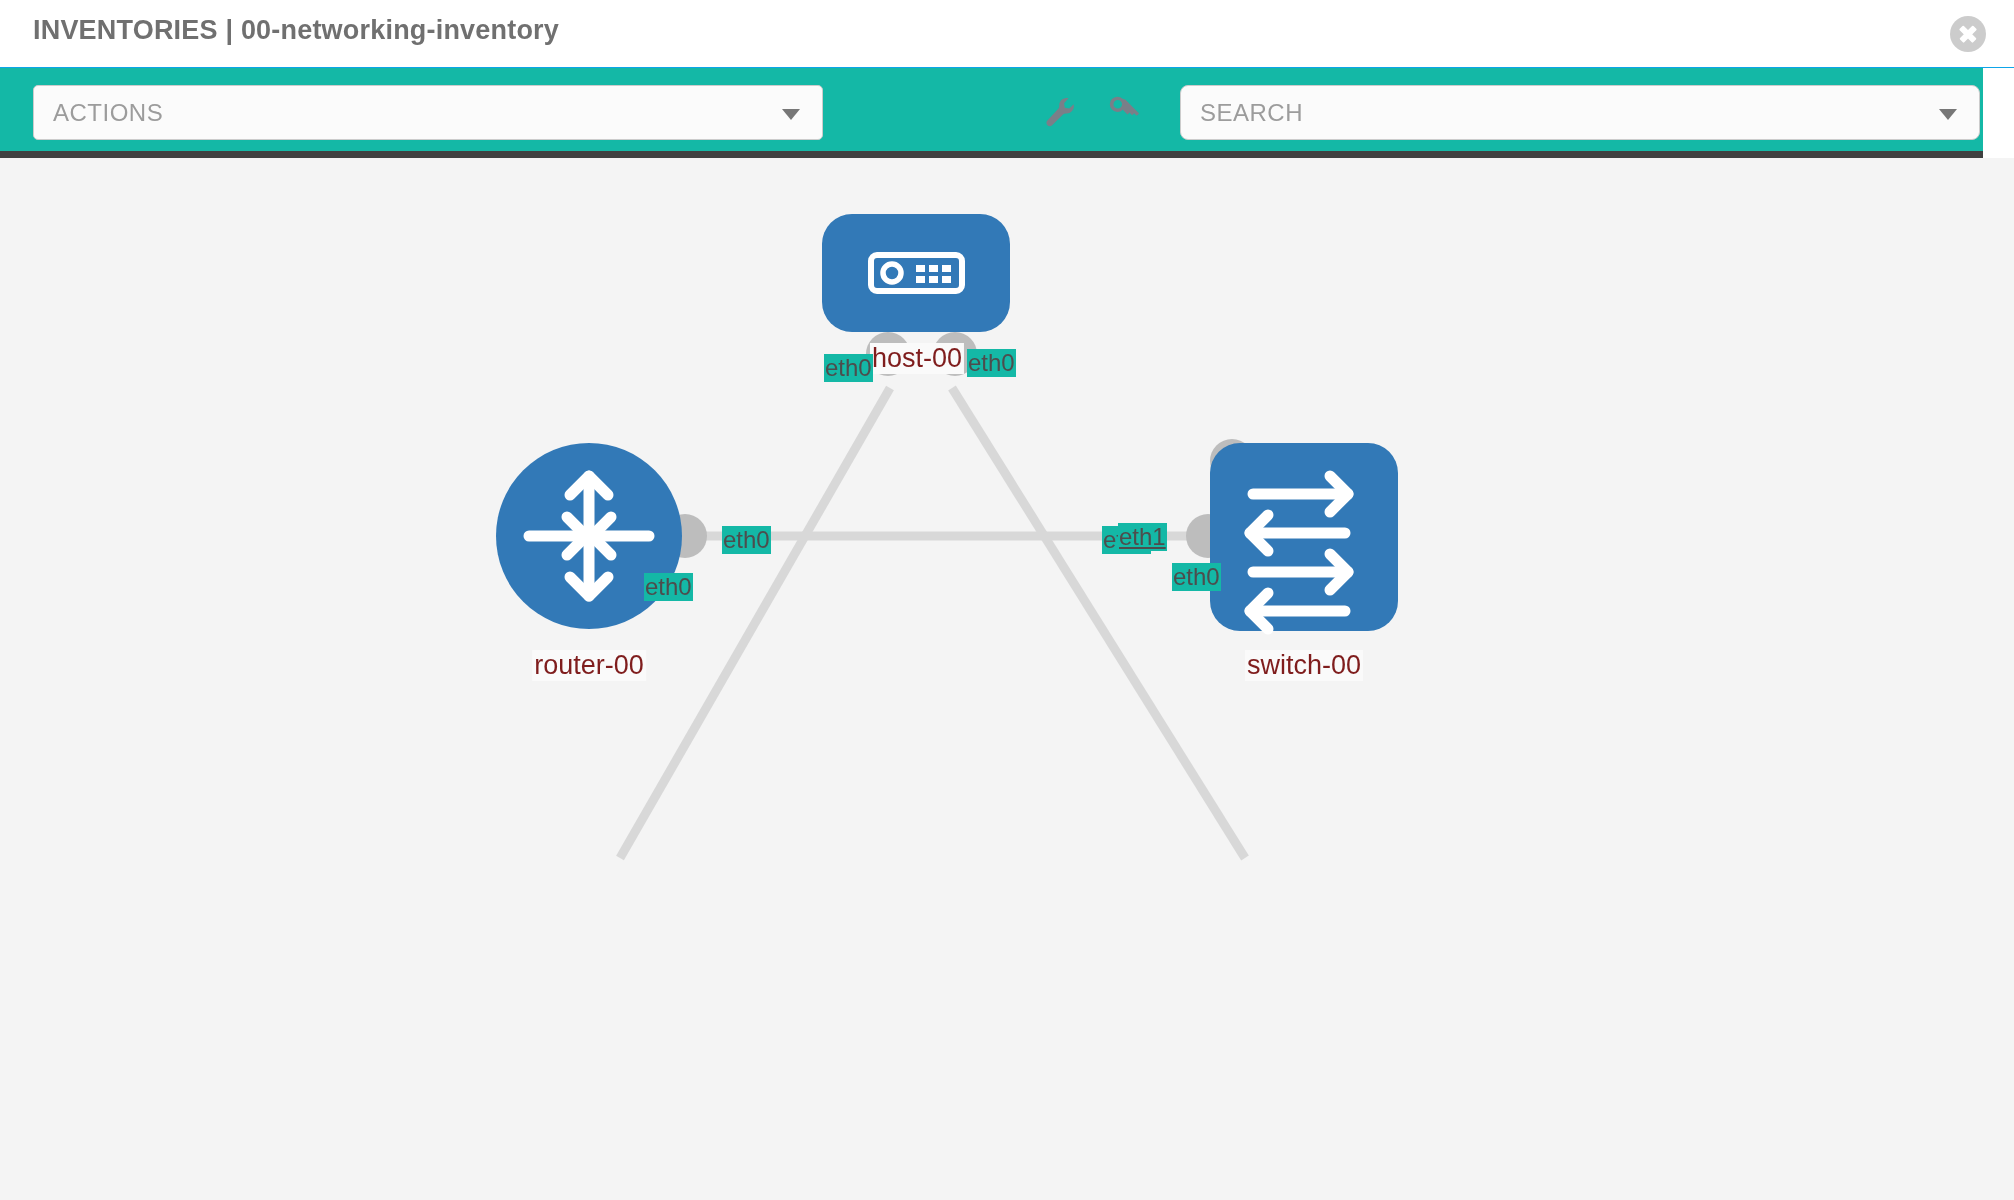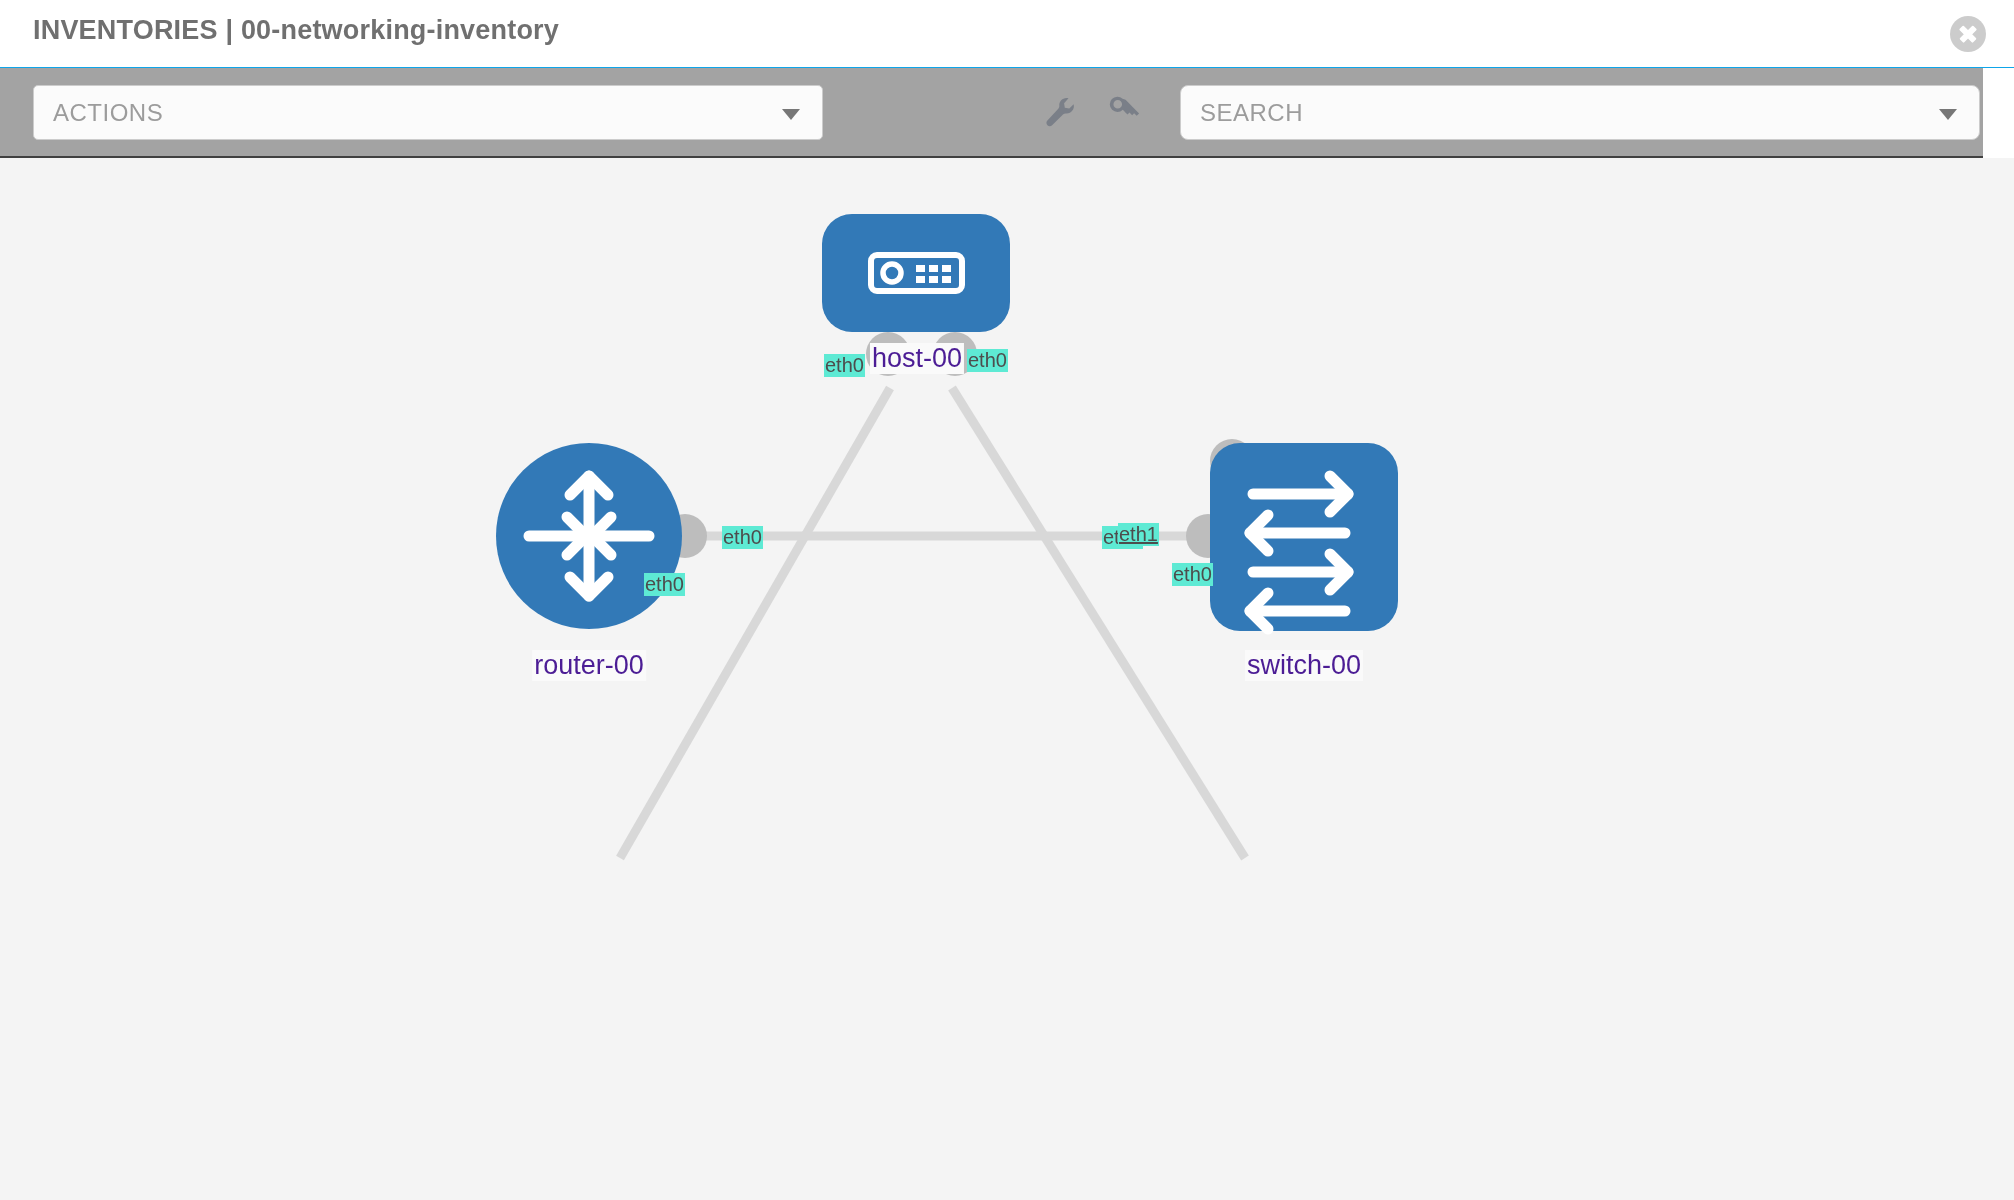--- a/index.html
+++ b/index.html
@@ -62,22 +62,22 @@
   }
   .close-btn::before { transform: translate(-50%,-50%) rotate(45deg); }
   .close-btn::after  { transform: translate(-50%,-50%) rotate(-45deg); }
 
   
   .toolbar {
     position: absolute;
     top: 68px; left: 0;
     width: 1983px;
     height: 90px;
-    background: #a3a3a3;
-    border-bottom: 2px solid #404040;
+    background: #14b8a6;
+    border-bottom: 7px solid #404040;
     box-sizing: border-box;
   }
   .actions-select {
     position: absolute;
     left: 33px;
     top: 17px;
     width: 790px;
     height: 55px;
     background: #fbfbfb;
     border: 1px solid #cccccc;
@@ -149,31 +149,31 @@
     position: absolute;
     top: 0; left: 0;
     width: 2014px;
     height: 1042px;
   }
 
   
   .node-label {
     position: absolute;
     font-size: 27px;
-    color: #4c1d95;
+    color: #7f1d1d;
     background: #fafafa;
     white-space: nowrap;
     transform: translateX(-50%);
     padding: 0 2px;
   }
   .edge-label {
     position: absolute;
-    font-size: 20px;
+    font-size: 24px;
     color: #4d4d4d;
-    background: #5eead4;
+    background: #14b8a6;
     white-space: nowrap;
     padding: 0 1px;
   }
 </style>
 </head>
 <body>
 
 <div id="app">
 
   <div class="header">

